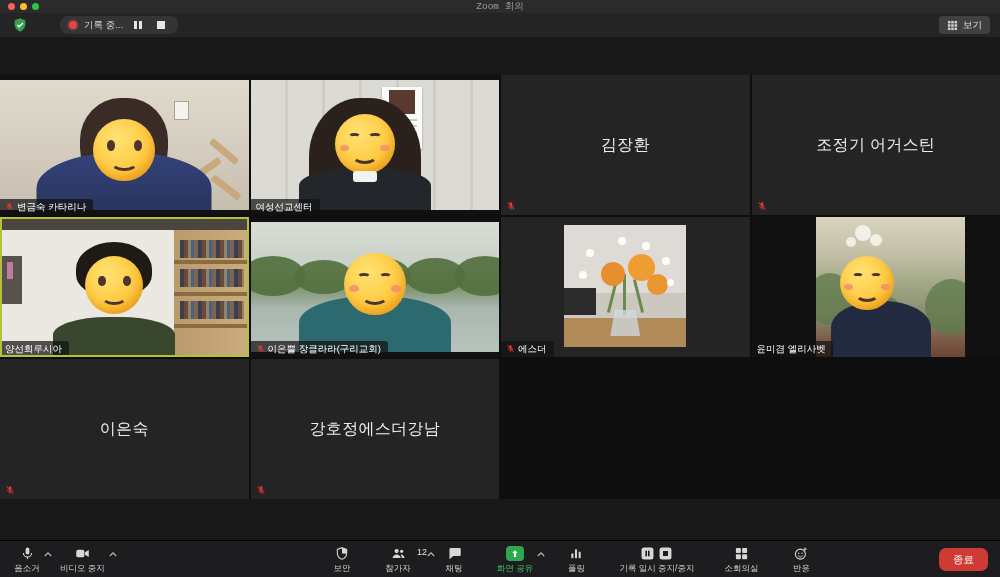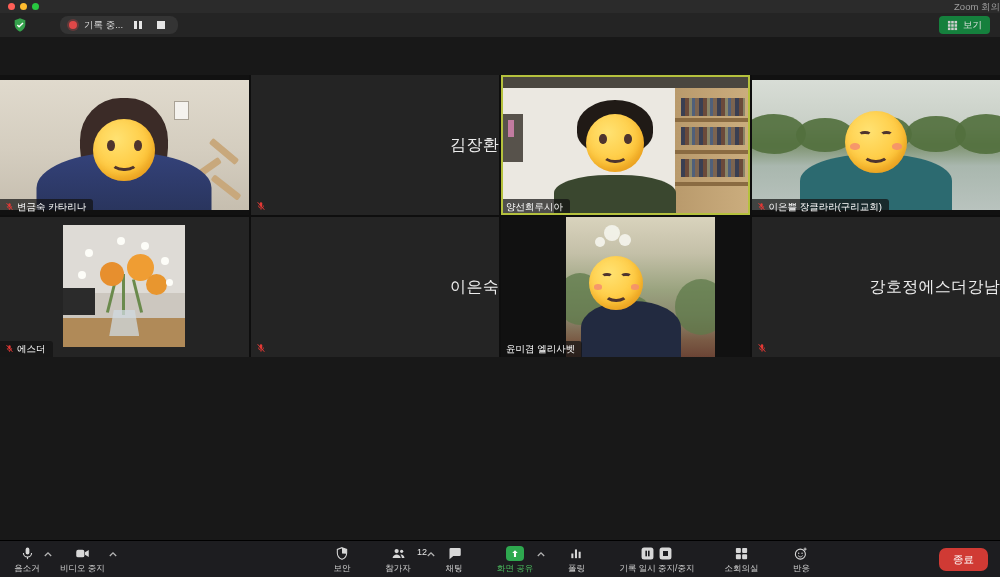--- a/index.html
+++ b/index.html
@@ -3,38 +3,38 @@
 <meta charset="utf-8">
 <style>
   html,body{margin:0;padding:0;background:#000;}
   *{box-sizing:border-box;font-family:"Liberation Sans","DejaVu Sans",sans-serif;}
   .app{position:relative;width:1000px;height:577px;background:#181818;overflow:hidden;}
 
   
   .titlebar{position:absolute;top:0;left:0;right:0;height:13px;background:#2b2b2b;}
   .lights{position:absolute;left:8px;top:3px;display:flex;gap:5px;}
   .light{width:7px;height:7px;border-radius:50%;}
-  .win-title{position:absolute;left:0;right:0;top:0;text-align:right;font-size:9.5px;line-height:13px;color:#9f9f9f;}
+  .win-title{position:absolute;left:0;right:0;top:0;text-align:center;font-size:9.5px;line-height:13px;color:#9f9f9f;font-family:Liberation Mono, monospace;}
 
   
   .menubar{position:absolute;top:13px;left:0;right:0;height:24px;background:#242424;}
   .shield-wrap{position:absolute;left:12px;top:4px;width:16px;height:16px;}
   .rec-pill{position:absolute;left:60px;top:3px;height:18px;display:flex;align-items:center;gap:7px;background:#343434;border-radius:8px;padding:0 9px;}
   .rec-dot{width:8px;height:8px;border-radius:50%;background:var(--record-red,#e04848);box-shadow:0 0 0 2px rgba(224,72,72,.28);}
   .rec-label{color:#dcdcdc;font-size:9.5px;}
   .rec-btn{display:flex;align-items:center;justify-content:center;width:16px;height:14px;background:transparent;border:0;padding:0;cursor:default;}
   .pause-bars{display:flex;gap:2.5px;}
   .pause-bars i{display:block;width:2.5px;height:8px;background:#e6e6e6;}
   .stop-sq{width:8px;height:8px;background:#e6e6e6;}
-  .view-btn{position:absolute;right:10px;top:3px;height:18px;background:#15803d;border-radius:4px;display:flex;align-items:center;gap:5px;padding:0 8px;color:#e3e3e3;font-size:9.5px;}
+  .view-btn{position:absolute;right:10px;top:3px;height:18px;background:#404040;border-radius:4px;display:flex;align-items:center;gap:5px;padding:0 8px;color:#e3e3e3;font-size:9.5px;}
 
   
   .grid{position:absolute;top:75px;left:0;width:1000px;display:grid;grid-template-columns:repeat(4,1fr);grid-auto-rows:140px;gap:2px;background:#0e0e0e;}
   .tile{position:relative;background:#111;overflow:hidden;}
-  .tile.dark{background:#242424;display:flex;align-items:center;justify-content:flex-end;}
+  .tile.dark{background:#242424;display:flex;align-items:center;justify-content:center;}
   .center-name{color:#ededed;font-size:16px;letter-spacing:.3px;}
   .scene{position:absolute;left:0;right:0;top:0;bottom:0;overflow:hidden;}
   .scene.lbx{top:5px;bottom:5px;}
   .active-ring::after{content:"";position:absolute;inset:0;box-shadow:inset 0 0 0 2px var(--active-border,#b5c13d);pointer-events:none;z-index:8;}
 
   .tag{position:absolute;left:0;bottom:0;z-index:6;background:rgba(18,18,18,.72);color:#fff;font-size:9.5px;line-height:1;padding:3px 7px 4px 5px;display:flex;align-items:center;gap:3px;border-radius:0 3px 0 0;}
   .corner-mic{position:absolute;left:5px;bottom:4px;z-index:6;}
 
   
   .hair,.torso,.blob{position:absolute;}
@@ -181,30 +181,59 @@
       <div class="tag">
         <svg width="9" height="9" viewBox="0 0 24 24">
             <rect x="9" y="3" width="6" height="11" rx="3" fill="#e53935"></rect>
             <path d="M6 11a6 6 0 0 0 12 0M12 17v4" stroke="#e53935" stroke-width="2" fill="none"></path>
             <line x1="4" y1="3" x2="20" y2="21" stroke="#e53935" stroke-width="2.4"></line>
           </svg>
         <span>변금숙 카타리나</span>
       </div>
     </div>
 
+    <div class="tile">
+      <div class="scene lbx sc1">
+        <div class="cal">
+            <i></i>
+            <em></em>
+          </div>
+        <div class="hair"></div>
+        <div class="torso"></div>
+        <div class="collar"></div>
+        <div class="face" style="left:46%;top:26%;transform:translateX(-50%);width:60px;height:60px;">
+          <span class="eye arc l"></span>
+            <span class="eye arc r"></span>
+            <span class="blush l"></span>
+            <span class="blush r"></span>
+            <span class="mouth"></span>
+        </div>
+      </div>
+      <div class="tag">
+        <span>여성선교센터</span>
+      </div>
+    </div>
 
     <div class="tile dark">
       <div class="center-name">김장환</div>
       <svg class="corner-mic" width="10" height="10" viewBox="0 0 24 24">
           <rect x="9" y="3" width="6" height="11" rx="3" fill="#e53935"></rect>
           <path d="M6 11a6 6 0 0 0 12 0M12 17v4" stroke="#e53935" stroke-width="2" fill="none"></path>
           <line x1="4" y1="3" x2="20" y2="21" stroke="#e53935" stroke-width="2.4"></line>
         </svg>
     </div>
 
+    <div class="tile dark">
+      <div class="center-name">조정기 어거스틴</div>
+      <svg class="corner-mic" width="10" height="10" viewBox="0 0 24 24">
+          <rect x="9" y="3" width="6" height="11" rx="3" fill="#e53935"></rect>
+          <path d="M6 11a6 6 0 0 0 12 0M12 17v4" stroke="#e53935" stroke-width="2" fill="none"></path>
+          <line x1="4" y1="3" x2="20" y2="21" stroke="#e53935" stroke-width="2.4"></line>
+        </svg>
+    </div>
 
 
     <div class="tile active-ring">
       <div class="scene sc5">
         <div class="ceil"></div>
         <div class="shelf">
           <span class="board" style="top:24%"></span>
             <span class="board" style="top:49%"></span>
             <span class="board" style="top:74%"></span>
           <span class="books" style="top:8%"></span>
@@ -272,29 +301,20 @@
       <div class="tag">
         <svg width="9" height="9" viewBox="0 0 24 24">
             <rect x="9" y="3" width="6" height="11" rx="3" fill="#e53935"></rect>
             <path d="M6 11a6 6 0 0 0 12 0M12 17v4" stroke="#e53935" stroke-width="2" fill="none"></path>
             <line x1="4" y1="3" x2="20" y2="21" stroke="#e53935" stroke-width="2.4"></line>
           </svg>
         <span>에스더</span>
       </div>
     </div>
 
-    <div class="tile dark">
-      <div class="center-name">이은숙</div>
-      <svg class="corner-mic" width="10" height="10" viewBox="0 0 24 24">
-          <rect x="9" y="3" width="6" height="11" rx="3" fill="#e53935"></rect>
-          <path d="M6 11a6 6 0 0 0 12 0M12 17v4" stroke="#e53935" stroke-width="2" fill="none"></path>
-          <line x1="4" y1="3" x2="20" y2="21" stroke="#e53935" stroke-width="2.4"></line>
-        </svg>
-    </div>
-
     <div class="tile">
       <div class="nv">
         <span class="flower" style="left:26%;top:6%;width:16px;height:16px;"></span>
         <span class="flower" style="left:36%;top:12%;width:12px;height:12px;"></span>
         <span class="flower" style="left:20%;top:14%;width:10px;height:10px;"></span>
         <span class="green" style="left:-6%;top:40%;width:46px;height:52px;"></span>
         <span class="green" style="right:-8%;top:44%;width:52px;height:56px;"></span>
         <span class="green" style="left:30%;top:56%;width:40px;height:30px;"></span>
         <div class="torso"></div>
         <div class="face" style="left:16%;top:28%;width:54px;height:54px;">
@@ -304,20 +324,29 @@
             <span class="blush r"></span>
             <span class="mouth"></span>
         </div>
       </div>
       <div class="tag">
         <span>윤미겸 엘리사벳</span>
       </div>
     </div>
 
     <div class="tile dark">
+      <div class="center-name">이은숙</div>
+      <svg class="corner-mic" width="10" height="10" viewBox="0 0 24 24">
+          <rect x="9" y="3" width="6" height="11" rx="3" fill="#e53935"></rect>
+          <path d="M6 11a6 6 0 0 0 12 0M12 17v4" stroke="#e53935" stroke-width="2" fill="none"></path>
+          <line x1="4" y1="3" x2="20" y2="21" stroke="#e53935" stroke-width="2.4"></line>
+        </svg>
+    </div>
+
+    <div class="tile dark">
       <div class="center-name">강호정에스더강남</div>
       <svg class="corner-mic" width="10" height="10" viewBox="0 0 24 24">
           <rect x="9" y="3" width="6" height="11" rx="3" fill="#e53935"></rect>
           <path d="M6 11a6 6 0 0 0 12 0M12 17v4" stroke="#e53935" stroke-width="2" fill="none"></path>
           <line x1="4" y1="3" x2="20" y2="21" stroke="#e53935" stroke-width="2.4"></line>
         </svg>
     </div>
 
   </div>
 

